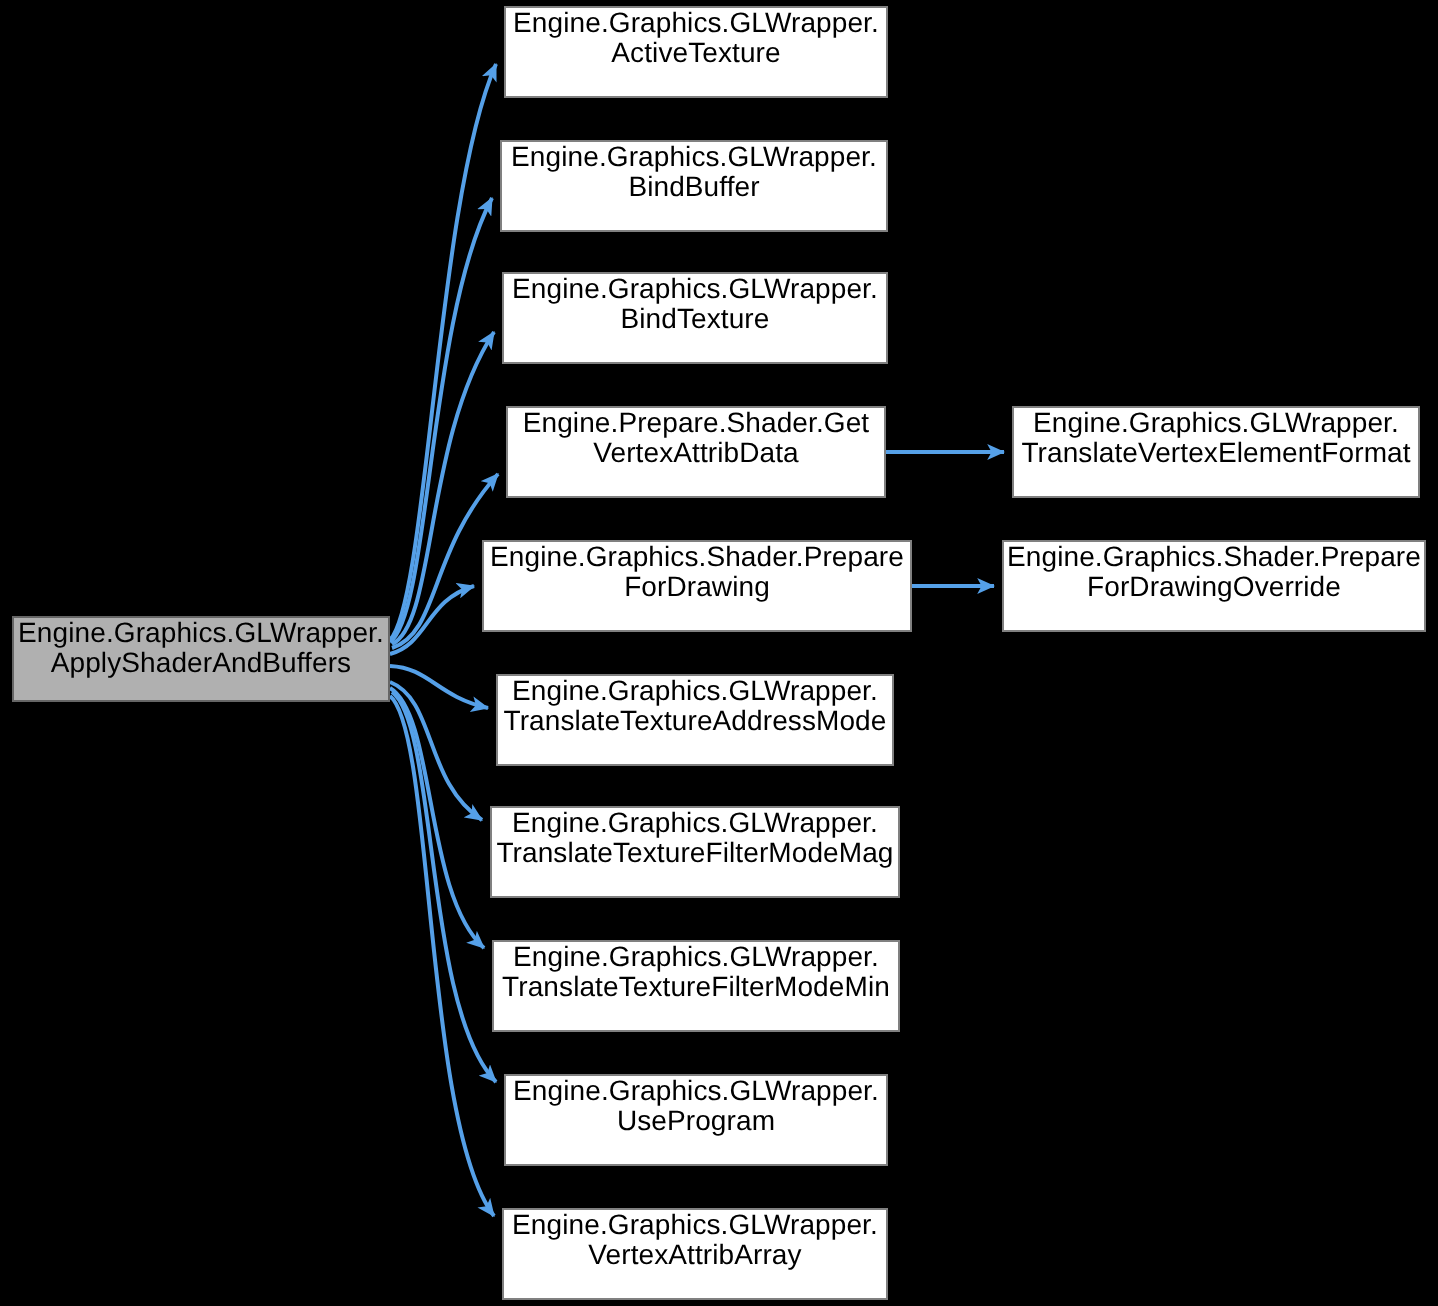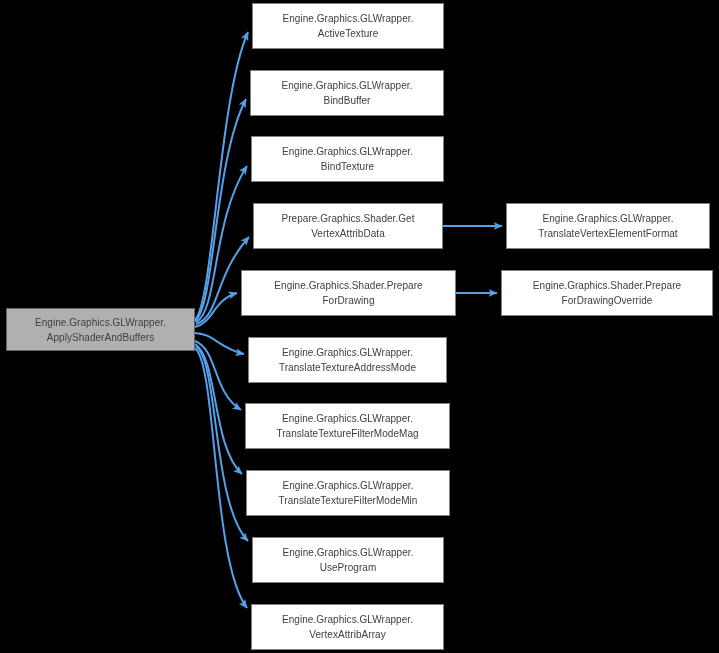--- a/index.html
+++ b/index.html
@@ -21,26 +21,25 @@
     top: 0;
     width: 719px;
     height: 653px;
     pointer-events: none;
   }
   .node {
     position: absolute;
     box-sizing: border-box;
     border: 1px solid #808080;
     background: #ffffff;
-    color: #404040;
+    color: #000000;
     display: flex;
-    align-items: center;
     justify-content: center;
     text-align: center;
-    font-size: 10px;
+    font-size: 14px;
     line-height: 15px;
     letter-spacing: 0.05px;
     white-space: pre-line;
     z-index: 2;
   }
   .node.current {
     background: #b0b0b0;
     border-color: #666666;
   }
   .node-label {
@@ -73,21 +72,21 @@
       <path d="M456,293 L497,293" fill="none" stroke="#55a0e8" stroke-width="2" marker-end="url(#arrowhead)"></path>
     </svg>
 <div class="node current" style="left: 6px; top: 308px; width: 189px; height: 43px;"><span class="node-label">Engine.Graphics.GLWrapper.
 ApplyShaderAndBuffers</span></div>
     <div class="node" style="left: 252px; top: 3px; width: 192px; height: 46px;"><span class="node-label">Engine.Graphics.GLWrapper.
 ActiveTexture</span></div>
     <div class="node" style="left: 250px; top: 70px; width: 194px; height: 46px;"><span class="node-label">Engine.Graphics.GLWrapper.
 BindBuffer</span></div>
     <div class="node" style="left: 251px; top: 136px; width: 193px; height: 46px;"><span class="node-label">Engine.Graphics.GLWrapper.
 BindTexture</span></div>
-    <div class="node" style="left: 253px; top: 203px; width: 190px; height: 46px;"><span class="node-label">Prepare.Graphics.Shader.Get
+    <div class="node" style="left: 253px; top: 203px; width: 190px; height: 46px;"><span class="node-label">Engine.Prepare.Shader.Get
 VertexAttribData</span></div>
     <div class="node" style="left: 241px; top: 270px; width: 215px; height: 46px;"><span class="node-label">Engine.Graphics.Shader.Prepare
 ForDrawing</span></div>
     <div class="node" style="left: 248px; top: 337px; width: 199px; height: 46px;"><span class="node-label">Engine.Graphics.GLWrapper.
 TranslateTextureAddressMode</span></div>
     <div class="node" style="left: 245px; top: 403px; width: 205px; height: 46px;"><span class="node-label">Engine.Graphics.GLWrapper.
 TranslateTextureFilterModeMag</span></div>
     <div class="node" style="left: 246px; top: 470px; width: 204px; height: 46px;"><span class="node-label">Engine.Graphics.GLWrapper.
 TranslateTextureFilterModeMin</span></div>
     <div class="node" style="left: 252px; top: 537px; width: 192px; height: 46px;"><span class="node-label">Engine.Graphics.GLWrapper.

